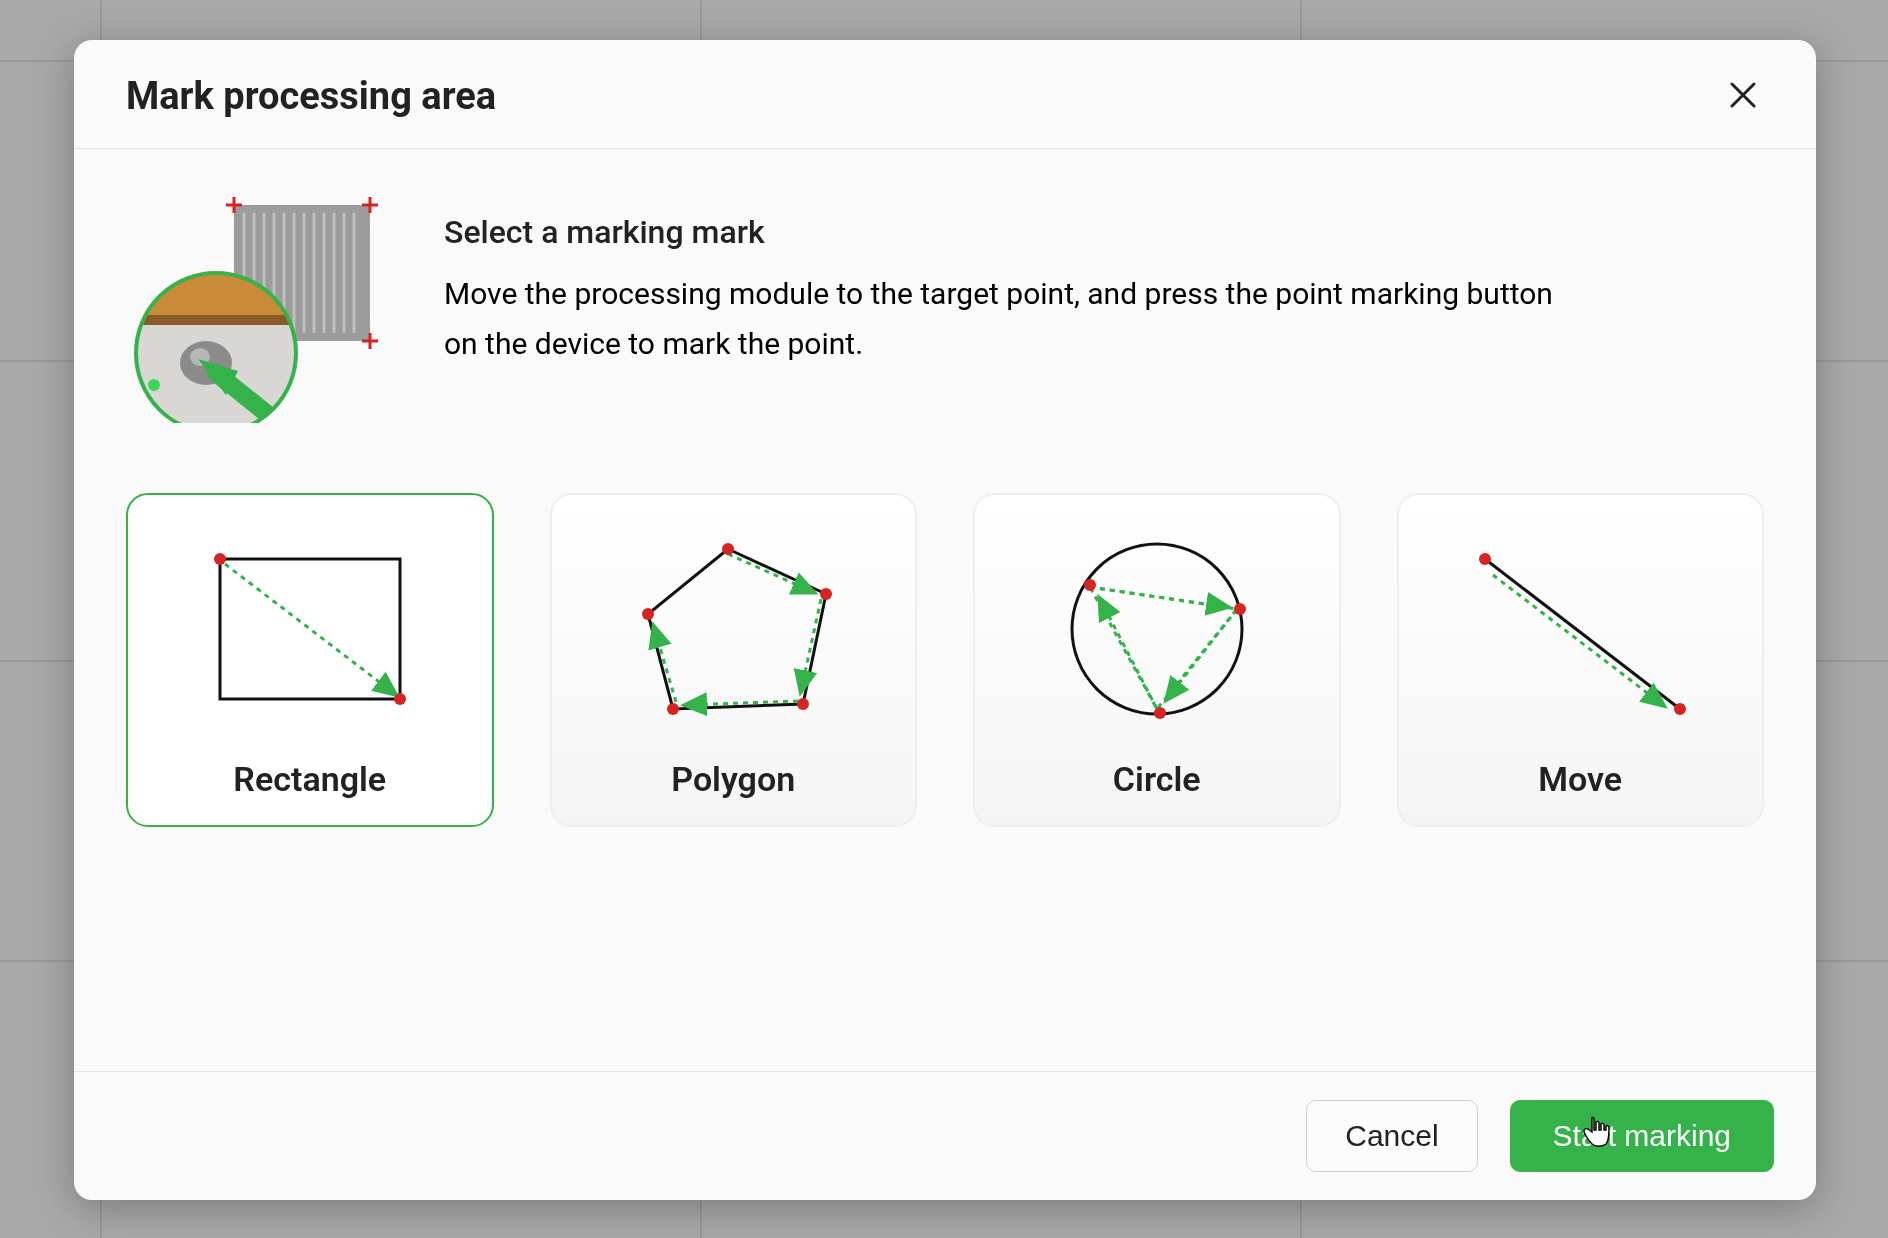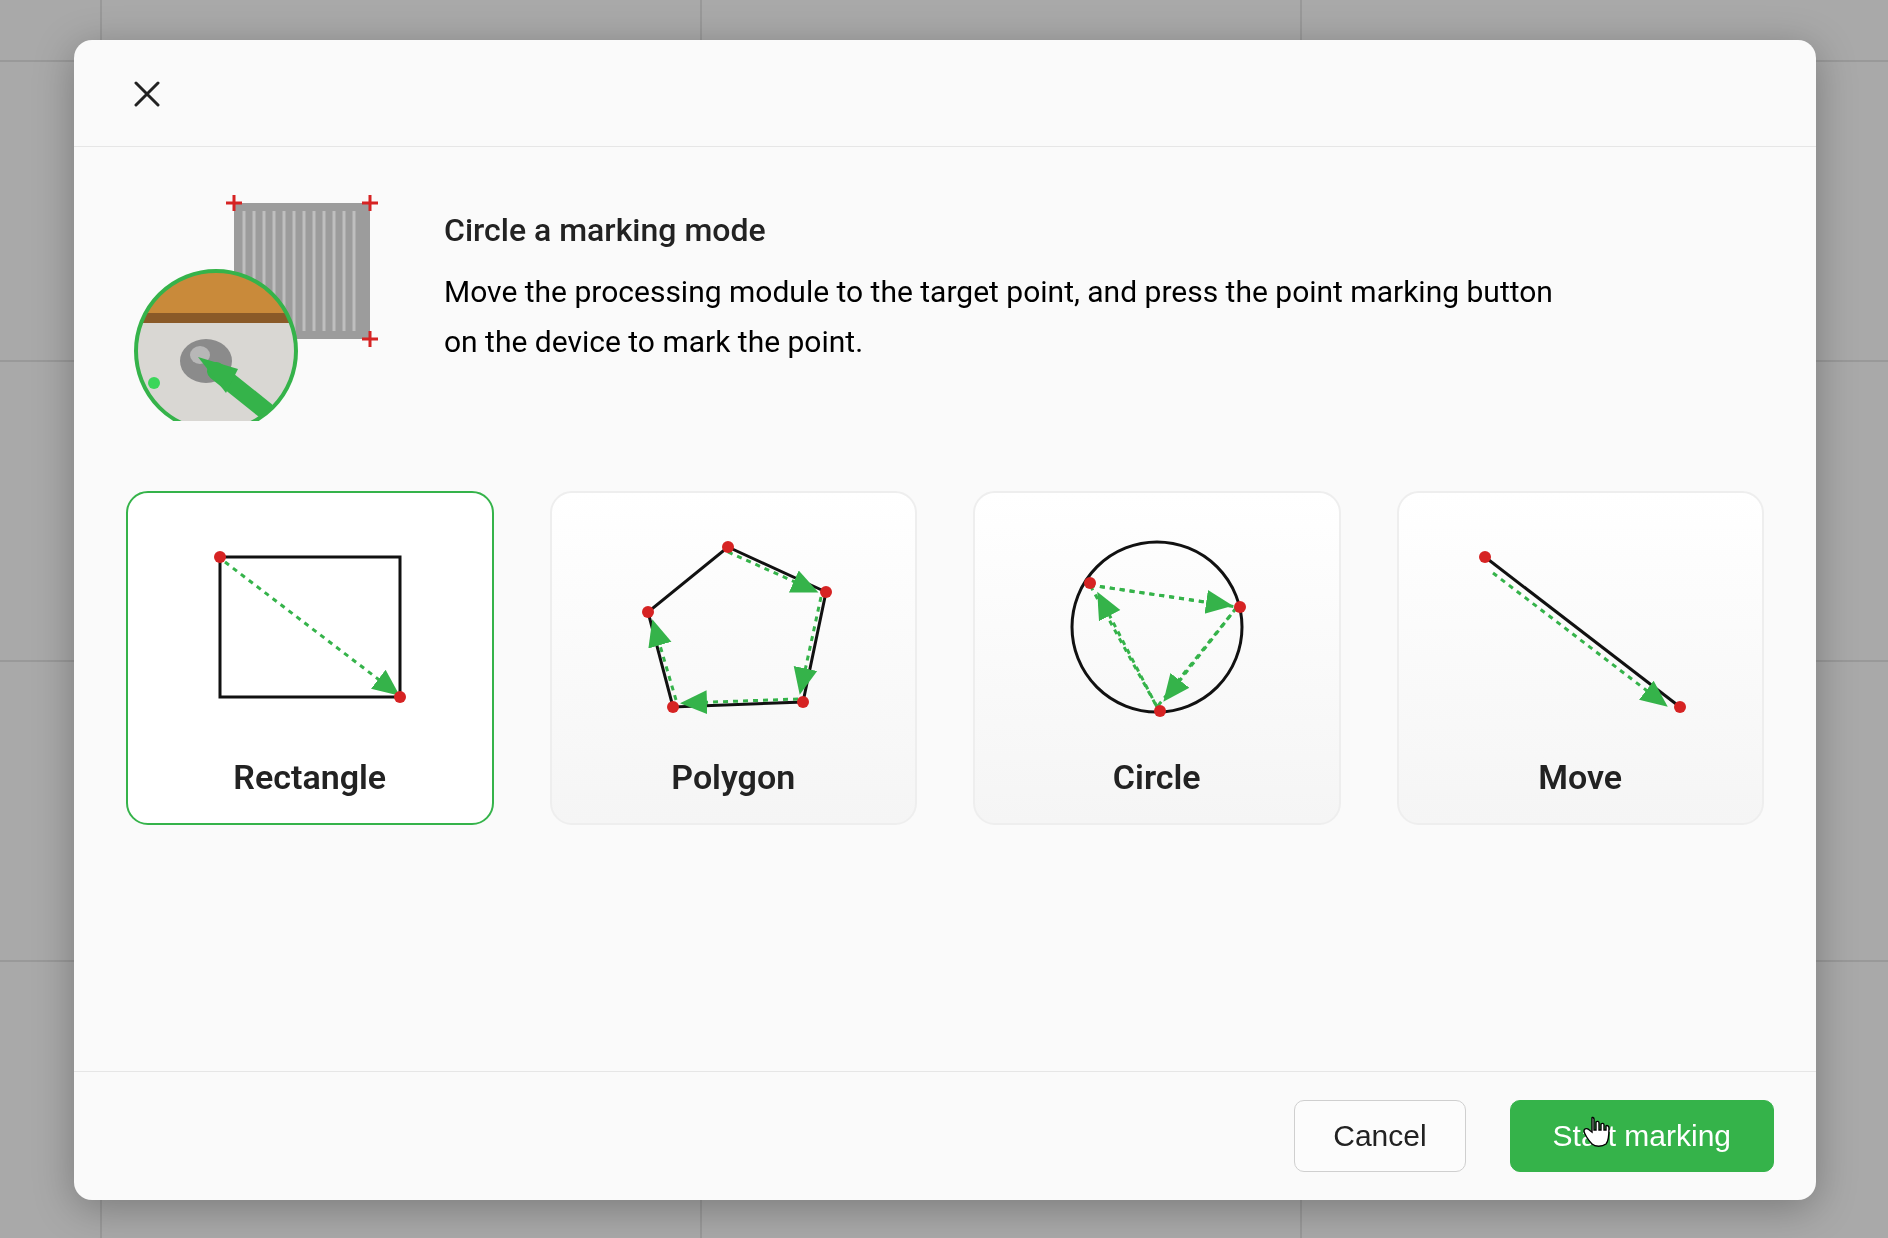--- a/index.html
+++ b/index.html
@@ -67,21 +67,21 @@
       border-color: #35b34a;
       background: #ffffff;
     }
     .mode-svg { width: 250px; height: 210px; }
     .mode-label {
       margin-top: 20px; font-size: 34px; font-weight: 600; color: #222;
     }
 
     .dialog-footer {
       border-top: 1px solid #e6e6e6;
-      display: flex; justify-content: flex-end; gap: 44px;
+      display: flex; justify-content: flex-end; gap: 32px;
       padding: 28px 42px 28px 42px;
     }
     .btn {
       padding: 18px 38px; font-size: 30px; border-radius: 10px;
       cursor: pointer; border: 1.5px solid #cfcfcf; background: #fcfcfc; color: #222;
     }
     .btn-primary {
       background: #35b34a; border-color: #35b34a; color: #fff;
       padding-left: 42px; padding-right: 42px;
     }
@@ -90,20 +90,21 @@
     }
   </style>
 </head>
 <body>
 
 <div class="bg-grid"></div>
 
 <div class="dialog">
 
   <div class="dialog-header">
+    <h1 class="dialog-title">Mark processing area</h1>
     <button class="close-btn" aria-label="Close">
       <span>
         <svg width="26" height="26" viewBox="0 0 26 26">
             <path d="M2 2 L24 24 M24 2 L2 24" stroke="#222" stroke-width="3" stroke-linecap="round"></path>
           </svg>
       </span>
     </button>
   </div>
 
   <div class="dialog-body">
@@ -149,21 +150,21 @@
             <ellipse cx="74" cy="164" rx="10" ry="9" fill="#b7b7b7"></ellipse>
             <circle cx="28" cy="192" r="6" fill="#3bd65a"></circle>
 
             <path d="M140 220 L90 180" stroke="#35b34a" stroke-width="18" stroke-linecap="round"></path>
             <polygon points="72,166 112,178 100,202" fill="#35b34a"></polygon>
           </g>
           <circle cx="90" cy="160" r="80" fill="none" stroke="#35b34a" stroke-width="4"></circle>
         </svg>
       </div>
       <div class="intro-text">
-        <div class="intro-heading">Circle a marking mode</div>
+        <div class="intro-heading">Select a marking mark</div>
         <div class="intro-desc">Move the processing module to the target point, and press the point marking button on the device to mark the point.</div>
       </div>
     </div>
 
     <div class="mode-grid">
 
       <div class="mode-card selected">
         <svg class="mode-svg" viewBox="0 0 250 210">
           <defs>
             <marker id="arrG" markerWidth="10" markerHeight="10" refX="7" refY="5" orient="auto">

